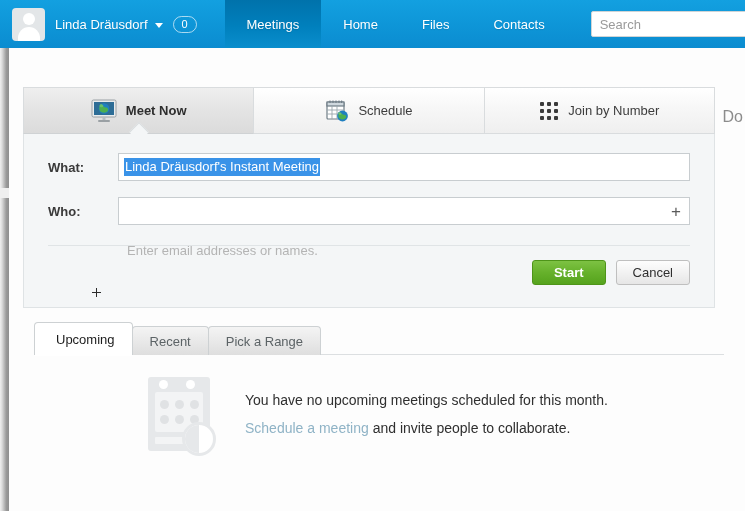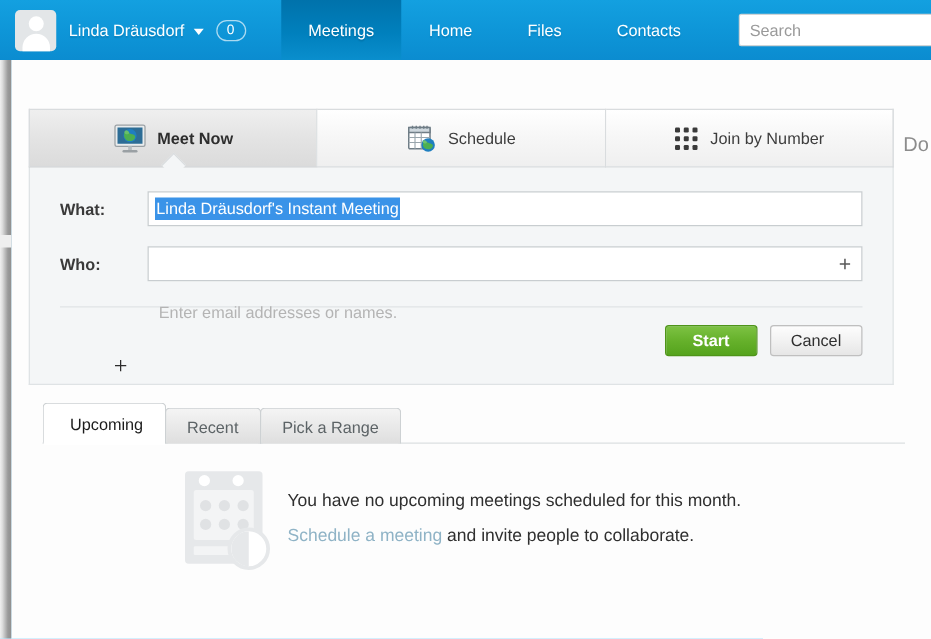--- a/index.html
+++ b/index.html
@@ -352,21 +352,21 @@
     height: 2px;
     background: #ffffff;
   }
 
   
   .empty-state {
     position: absolute;
     left: 135px; top: 328px;
     display: flex;
     align-items: flex-start;
-    gap: 14px;
+    gap: 29px;
   }
   .cal-icon {
     position: relative;
     width: 72px; height: 80px;
     flex: none;
   }
   .cal-icon .hang {
     position: absolute; top: 4px;
     width: 9px; height: 9px; border-radius: 50%;
     background: #ffffff;

